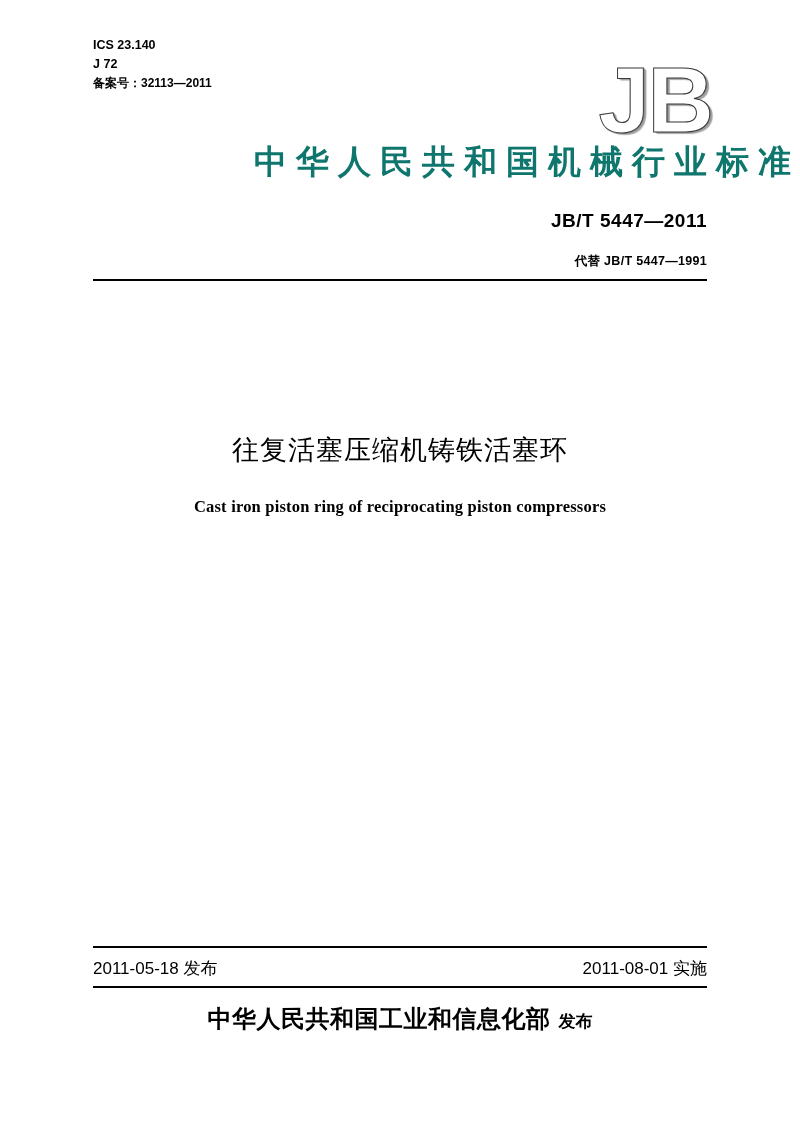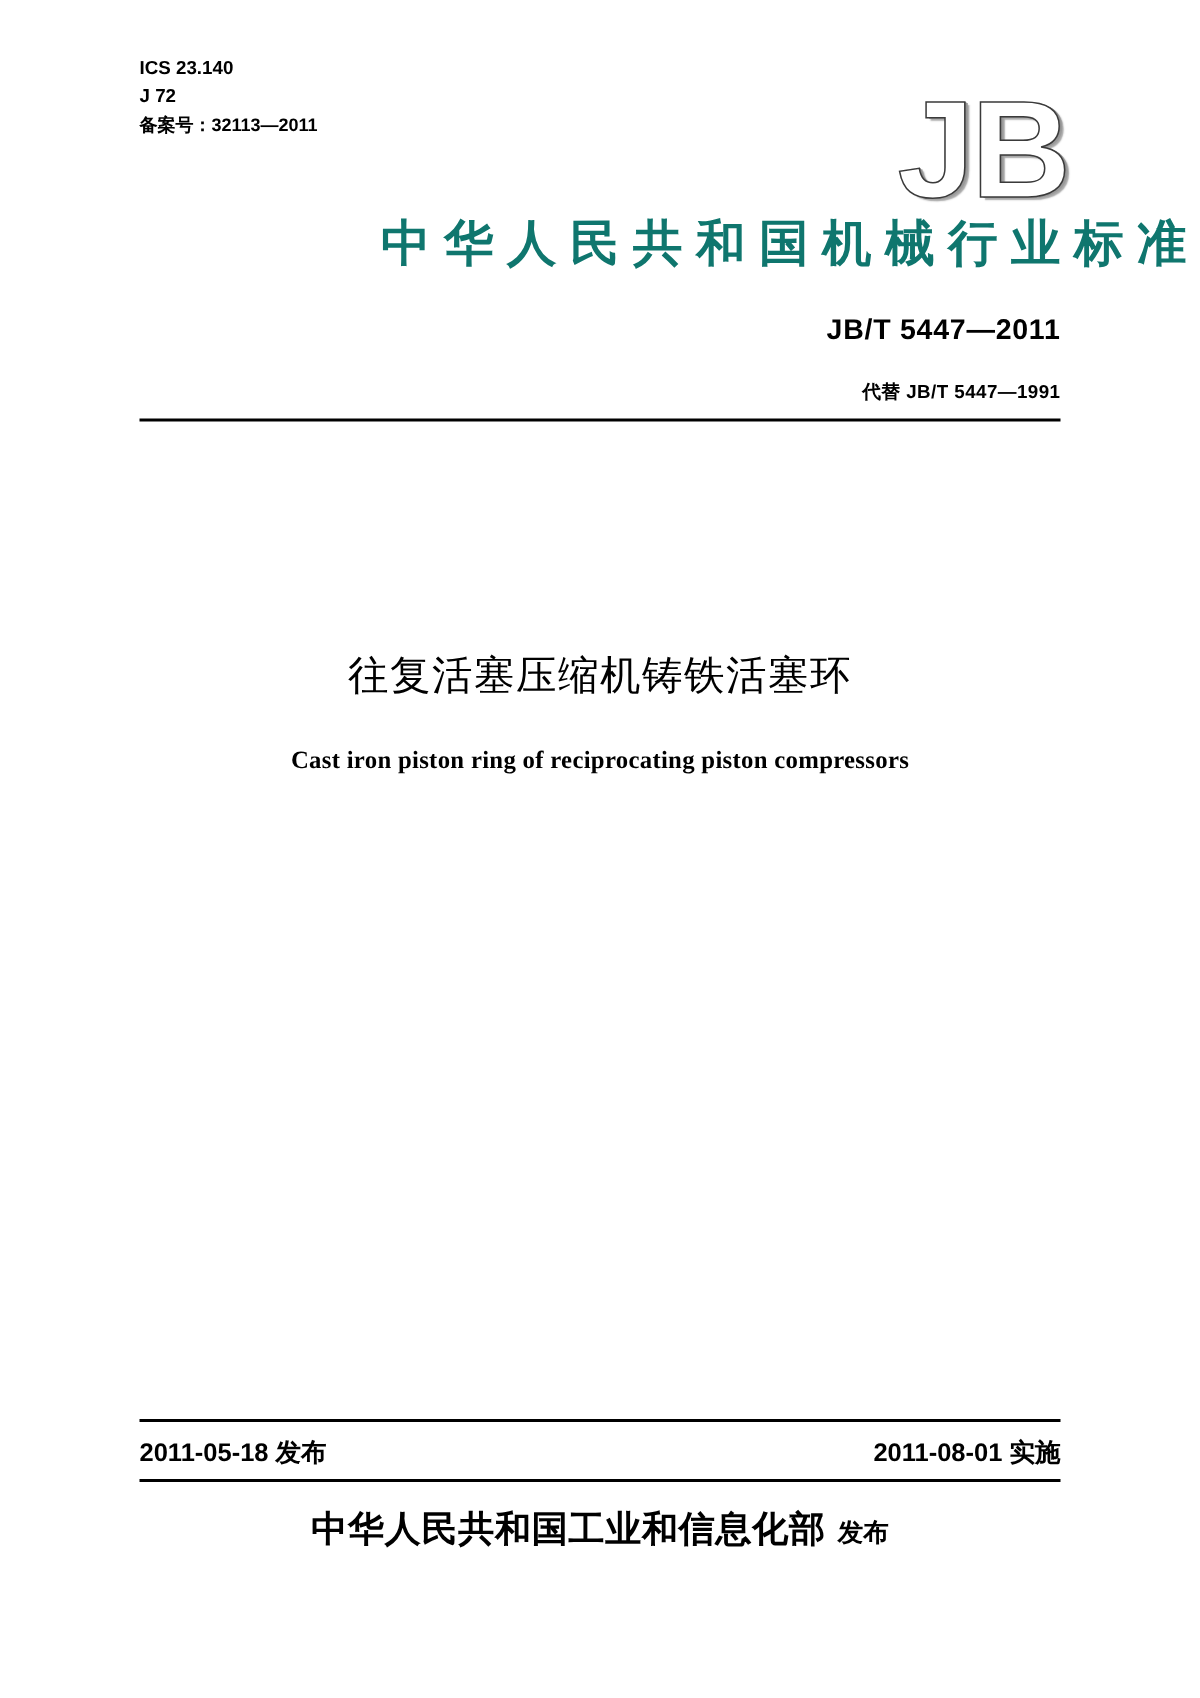--- a/index.html
+++ b/index.html
@@ -144,21 +144,21 @@
   .date-row {
     position: absolute;
     left: 93px;
     right: 93px;
     top: 952px;
     height: 32px;
     display: flex;
     justify-content: space-between;
     align-items: center;
     font-family: "Liberation Sans", sans-serif;
-    font-weight: bold;
+    font-weight: normal;
     font-size: 17px;
   }
   .date-row .date-item { white-space: nowrap; }
 
   
   .issuer {
     position: absolute;
     left: 0; right: 0;
     top: 1003px;
     text-align: center;

